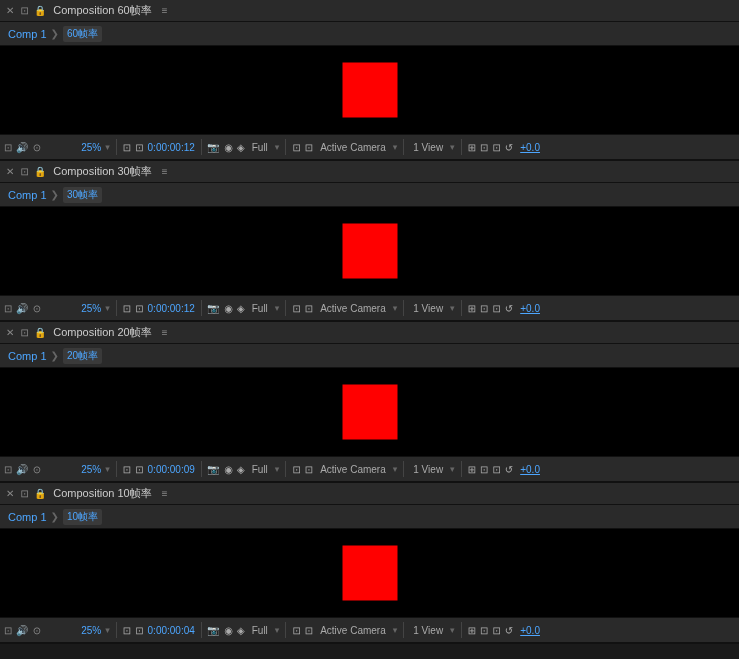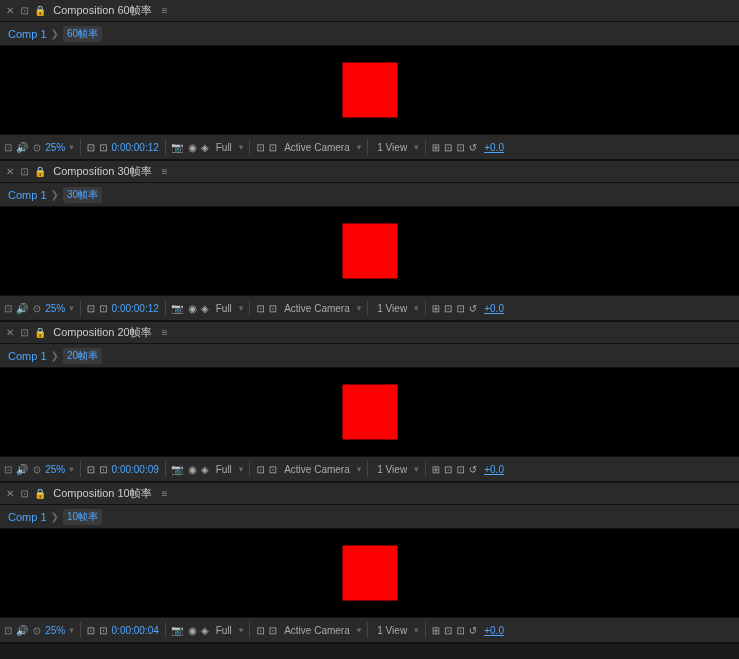--- a/index.html
+++ b/index.html
@@ -126,20 +126,21 @@
     .toolbar-divider {
       width: 1px;
       height: 16px;
       background: #444;
       margin: 0 2px;
     }
 
     .zoom-val {
       color: #4da6ff;
       font-size: 10px;
+      margin-left: 36px;
     }
 
     .timecode {
       color: #4da6ff;
       font-size: 10px;
     }
   </style>
 </head>
 <body>
 

